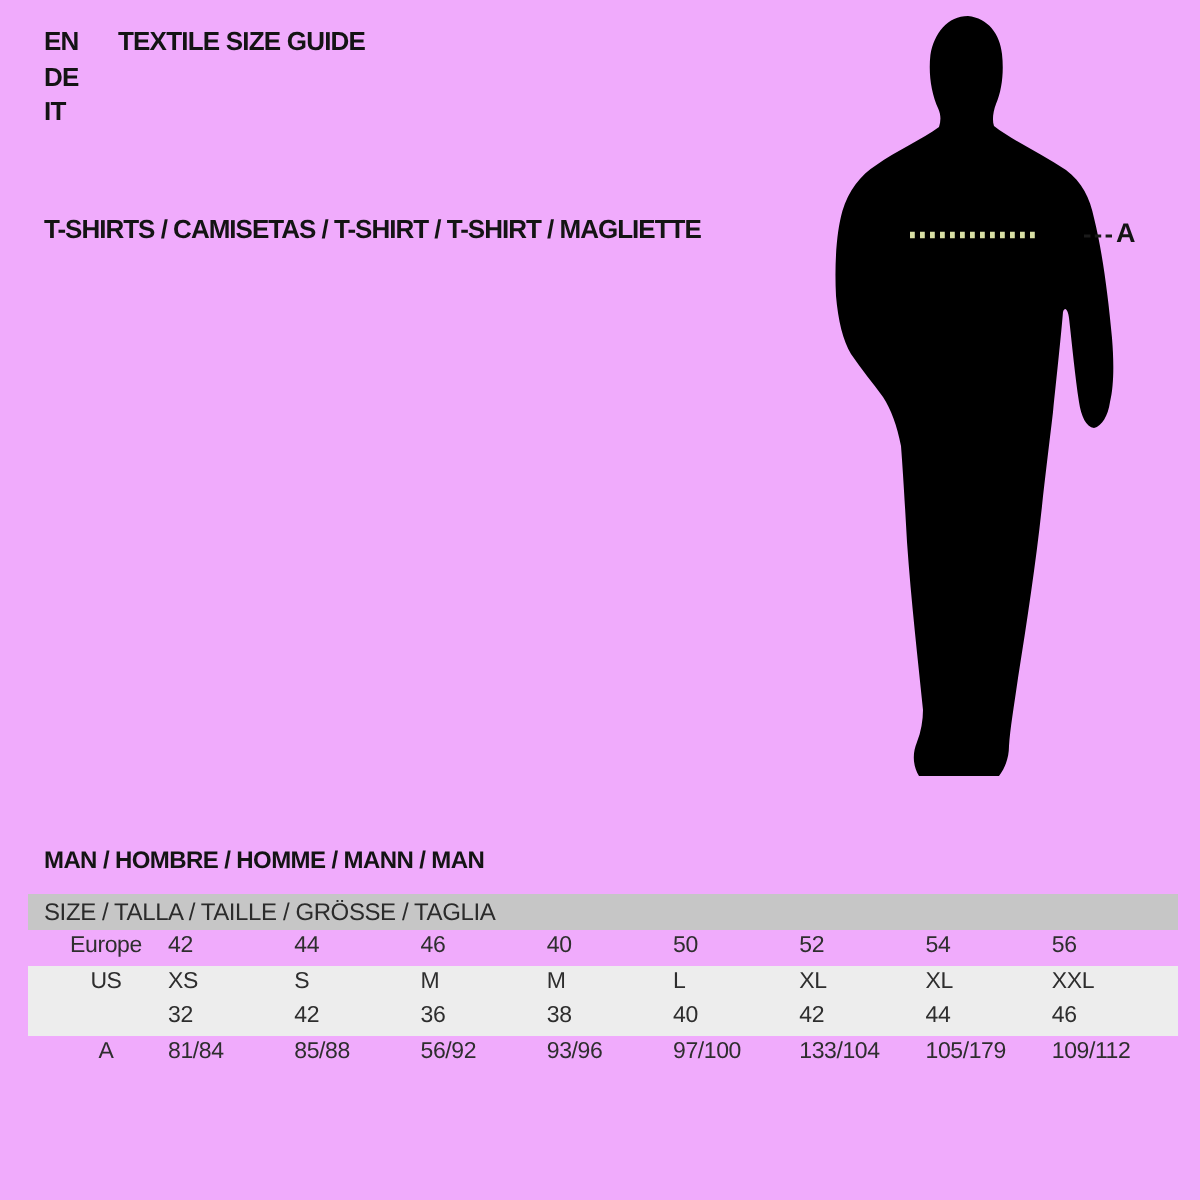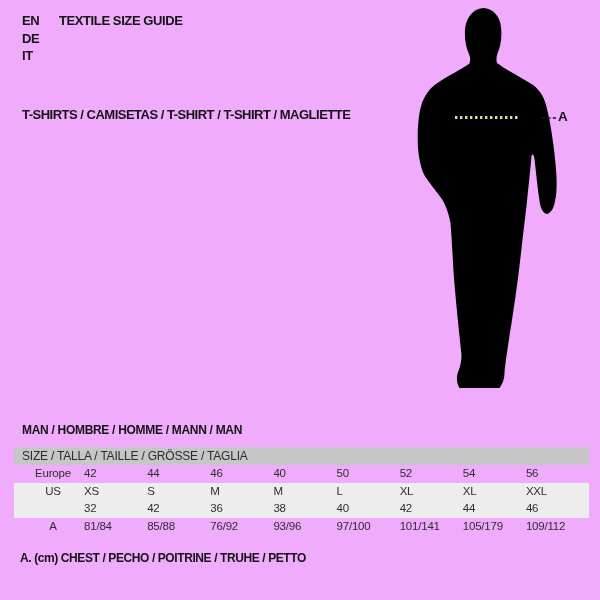--- a/index.html
+++ b/index.html
@@ -133,24 +133,23 @@
       <div class="t-cell">40</div>
       <div class="t-cell">42</div>
       <div class="t-cell">44</div>
       <div class="t-cell">46</div>
     </div>
 
     <div class="t-row">
       <div class="t-label">A</div>
       <div class="t-cell">81/84</div>
       <div class="t-cell">85/88</div>
-      <div class="t-cell">76/92</div>
+      <div class="t-cell">56/92</div>
       <div class="t-cell">93/96</div>
       <div class="t-cell">97/100</div>
-      <div class="t-cell">101/141</div>
+      <div class="t-cell">133/104</div>
       <div class="t-cell">105/179</div>
       <div class="t-cell">109/112</div>
     </div>
   </div>
 
-  <div class="footnote">A. (cm) CHEST / PECHO / POITRINE / TRUHE / PETTO</div>
 
 </div>
 
 </body></html>

